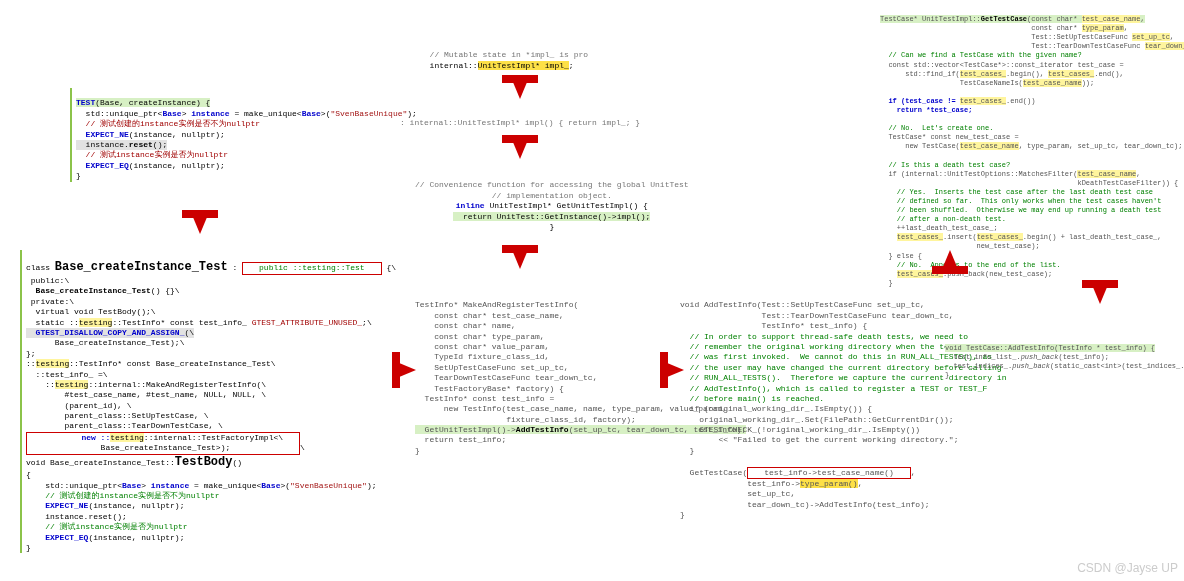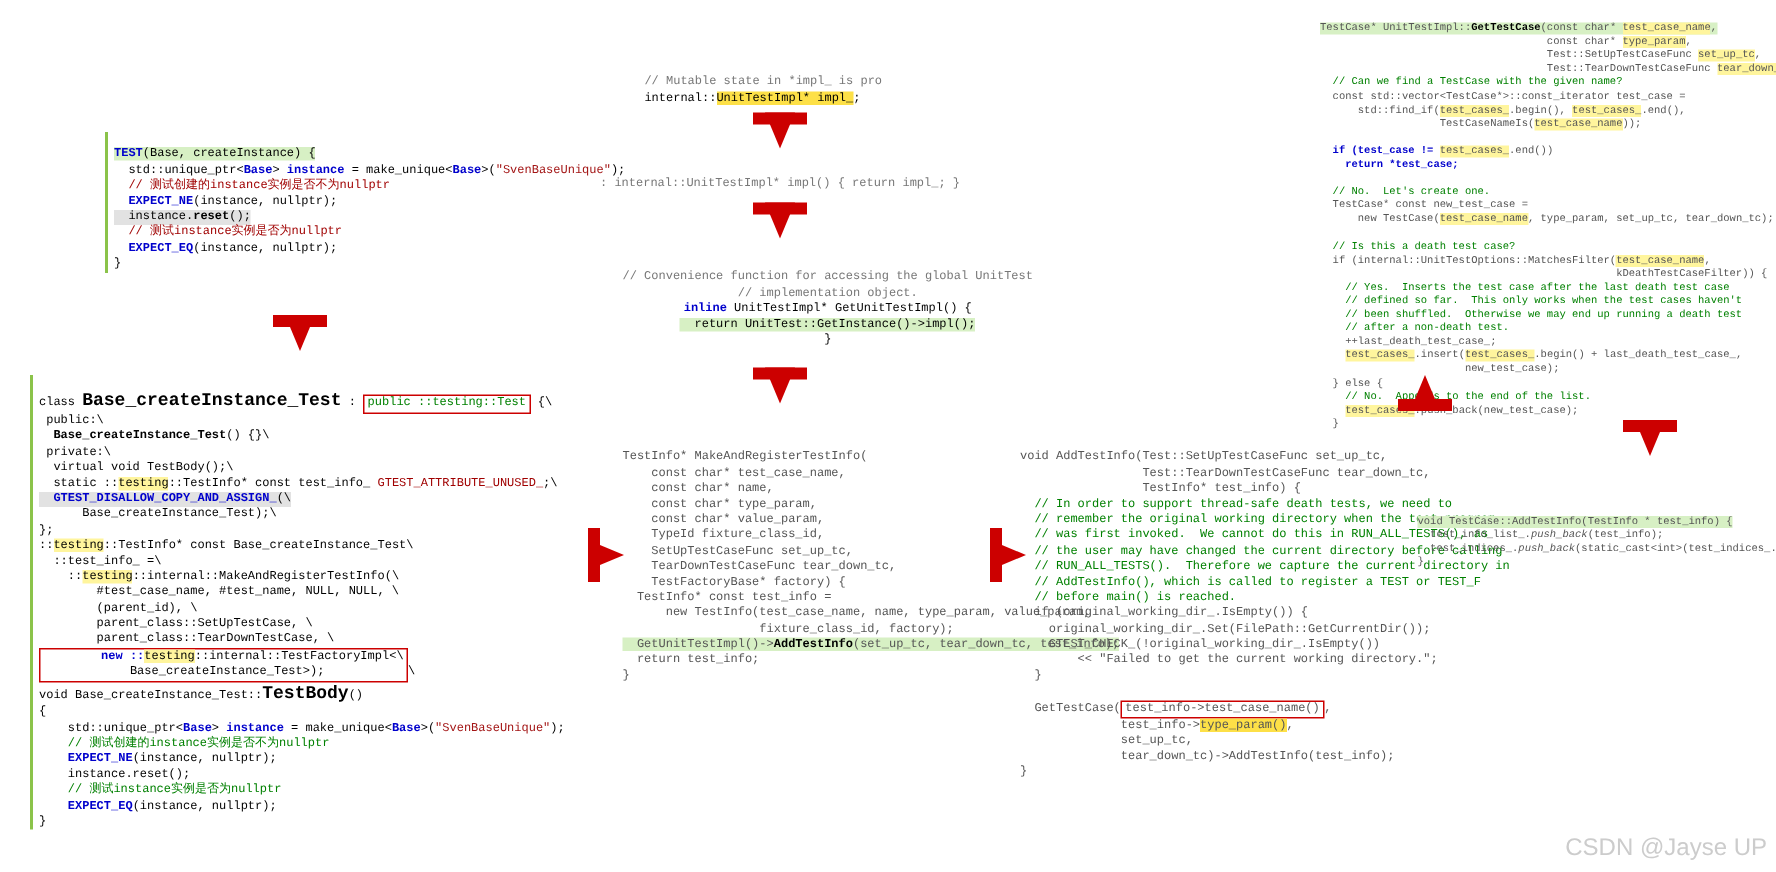--- a/index.html
+++ b/index.html
@@ -24,28 +24,28 @@
   .kw { color: #0000cc; font-weight: bold; }
   .fn { color: #000; font-weight: bold; }
   .big { font-size: 12px; font-weight: bold; }
   .cmt { color: #008000; }
   .cmt-red { color: #a00000; }
   .str { color: #a31515; }
   .hl-g { background: #d7f0c4; }
   .hl-p { background: #fde047; }
   .hl-y { background: #fff59d; text-align: center; }
   .grey-bg { background: #e2e2e2; display:inline-block;}
-  .red-box { border: 1px solid #c00; padding: 0 2px; display: inline-block; }
+  .red-box { border: 1px solid #c00; padding: 0 16px; display: inline-block; }
   .arrow-down { width: 0; height: 0; border-left: 10px solid transparent; border-right: 10px solid transparent; border-top: 24px solid #c00; position: absolute; }
   .arrow-down::before { content:""; position:absolute; left:-18px; top:-24px; width:36px; height:8px; background:#c00;}
   .arrow-right { width: 0; height: 0; border-top: 10px solid transparent; border-bottom: 10px solid transparent; border-left: 24px solid #c00; position: absolute; }
   .arrow-right::before { content:""; position:absolute; left:-24px; top:-18px; width:8px; height:36px; background:#c00;}
   .arrow-up { width: 0; height: 0; border-left: 10px solid transparent; border-right: 10px solid transparent; border-bottom: 24px solid #c00; position: absolute; }
   .arrow-up::before { content:""; position:absolute; left:-18px; bottom:-24px; width:36px; height:8px; background:#c00;}
-  .watermark { position:absolute; right:6px; bottom:4px; color:#ccc; font-size:16px; font-family:sans-serif; }
+  .watermark { position:absolute; right:6px; bottom:4px; color:#ccc; font-size:12px; font-family:sans-serif; }
   .grey-line { color:#777; }
 </style>
 </head>
 <body>
 
 <div class="block border-left" style="left:34px; top:88px;margin-left:36px;">
 <span class="hl-g"><span class="kw">TEST</span><span>(Base, createInstance) {</span></span>
 <span>  std::unique_ptr&lt;</span><span class="kw">Base</span><span>&gt; </span><span class="kw">instance</span><span> = make_unique&lt;</span><span class="kw">Base</span><span>&gt;(</span><span class="str">"SvenBaseUnique"</span><span>);</span>
 <span class="cmt-red">  // 测试创建的instance实例是否不为nullptr</span>
 <span class="kw">  EXPECT_NE</span><span>(instance, nullptr);</span>

